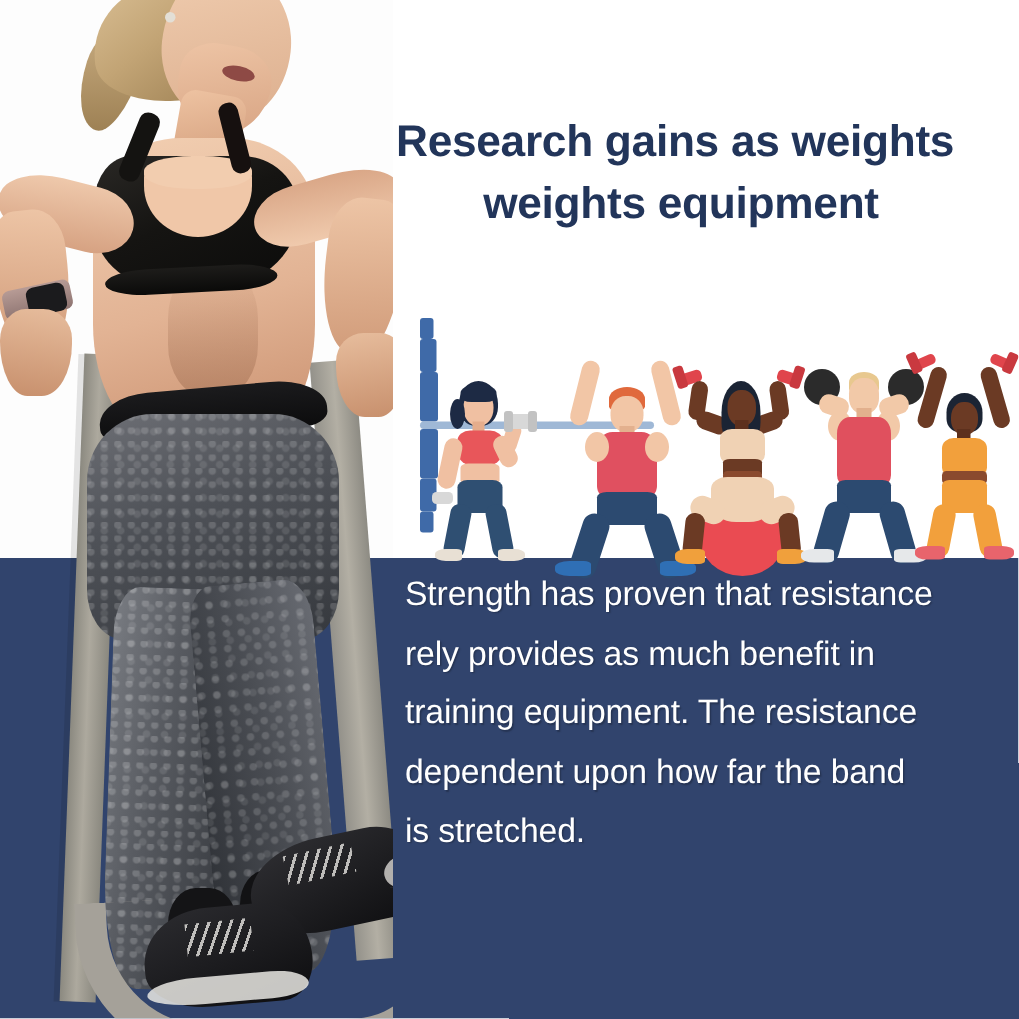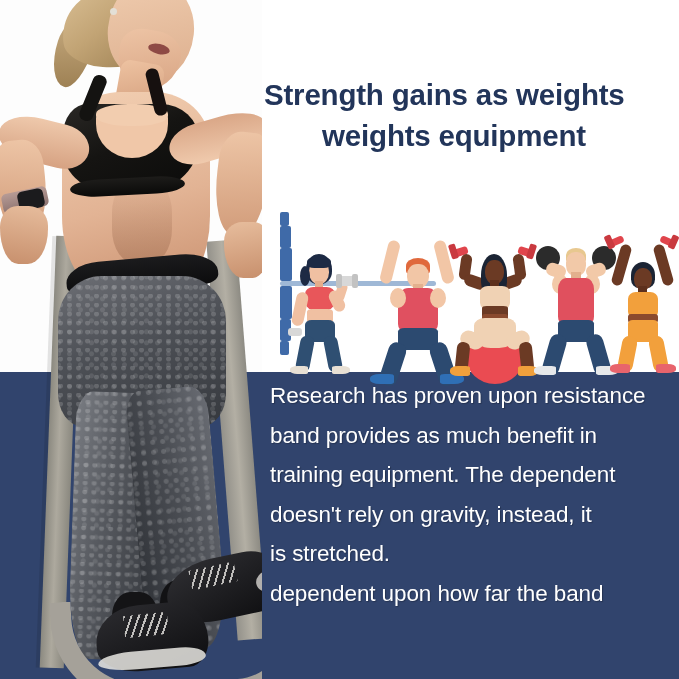--- a/index.html
+++ b/index.html
@@ -322,21 +322,21 @@
     <div class="ph" id="shoeR-lace"></div>
     <div class="ph" id="shoeR-toe"></div>
     <div class="ph" id="shoeL"></div>
     <div class="ph" id="shoeL-lace"></div>
     <div class="ph" id="shoeL-sole"></div>
 
     <div class="ph" id="band-bottom"></div>
   </div>
 
   <div id="headline">
-    <span>Strength gains as weights</span>
+    <span>Research gains as weights</span>
     <span class="ln2">weights equipment</span>
   </div>
 
   <div id="illus">
 
     <div id="bb-plateL3"></div>
     <div id="bb-plateL2"></div>
     <div id="bb-plateL1"></div>
     <div id="bb-bar"></div>
     <div id="bb-plateR1"></div>
@@ -439,21 +439,20 @@
       <div style="left:22px;top:84px;width:30px;height:22px;background:#f2a03c;border-radius:16%;"></div>
       <div style="left:14px;top:100px;width:15px;height:36px;background:#f2a03c;border-radius:7px;transform:rotate(11deg);"></div>
       <div style="left:45px;top:100px;width:15px;height:36px;background:#f2a03c;border-radius:7px;transform:rotate(-11deg);"></div>
       <div style="left:4px;top:128px;width:20px;height:9px;background:#e8646c;border-radius:40% 20% 20% 40%;"></div>
       <div style="left:50px;top:128px;width:20px;height:9px;background:#e8646c;border-radius:20% 40% 40% 20%;"></div>
     </div>
 
   </div>
 
   <div id="bodycopy">
-    <div>Research has proven upon resistance</div>
-    <div>band provides as much benefit in</div>
-    <div>training equipment. The dependent</div>
-    <div>doesn't rely on gravity, instead, it</div>
+    <div>Strength has proven that resistance</div>
+    <div>rely provides as much benefit in</div>
+    <div>training equipment. The resistance</div>
+    <div>dependent upon how far the band</div>
     <div>is stretched.</div>
-    <div>dependent upon how far the band</div>
   </div>
 
 </div>
 
 </body></html>

